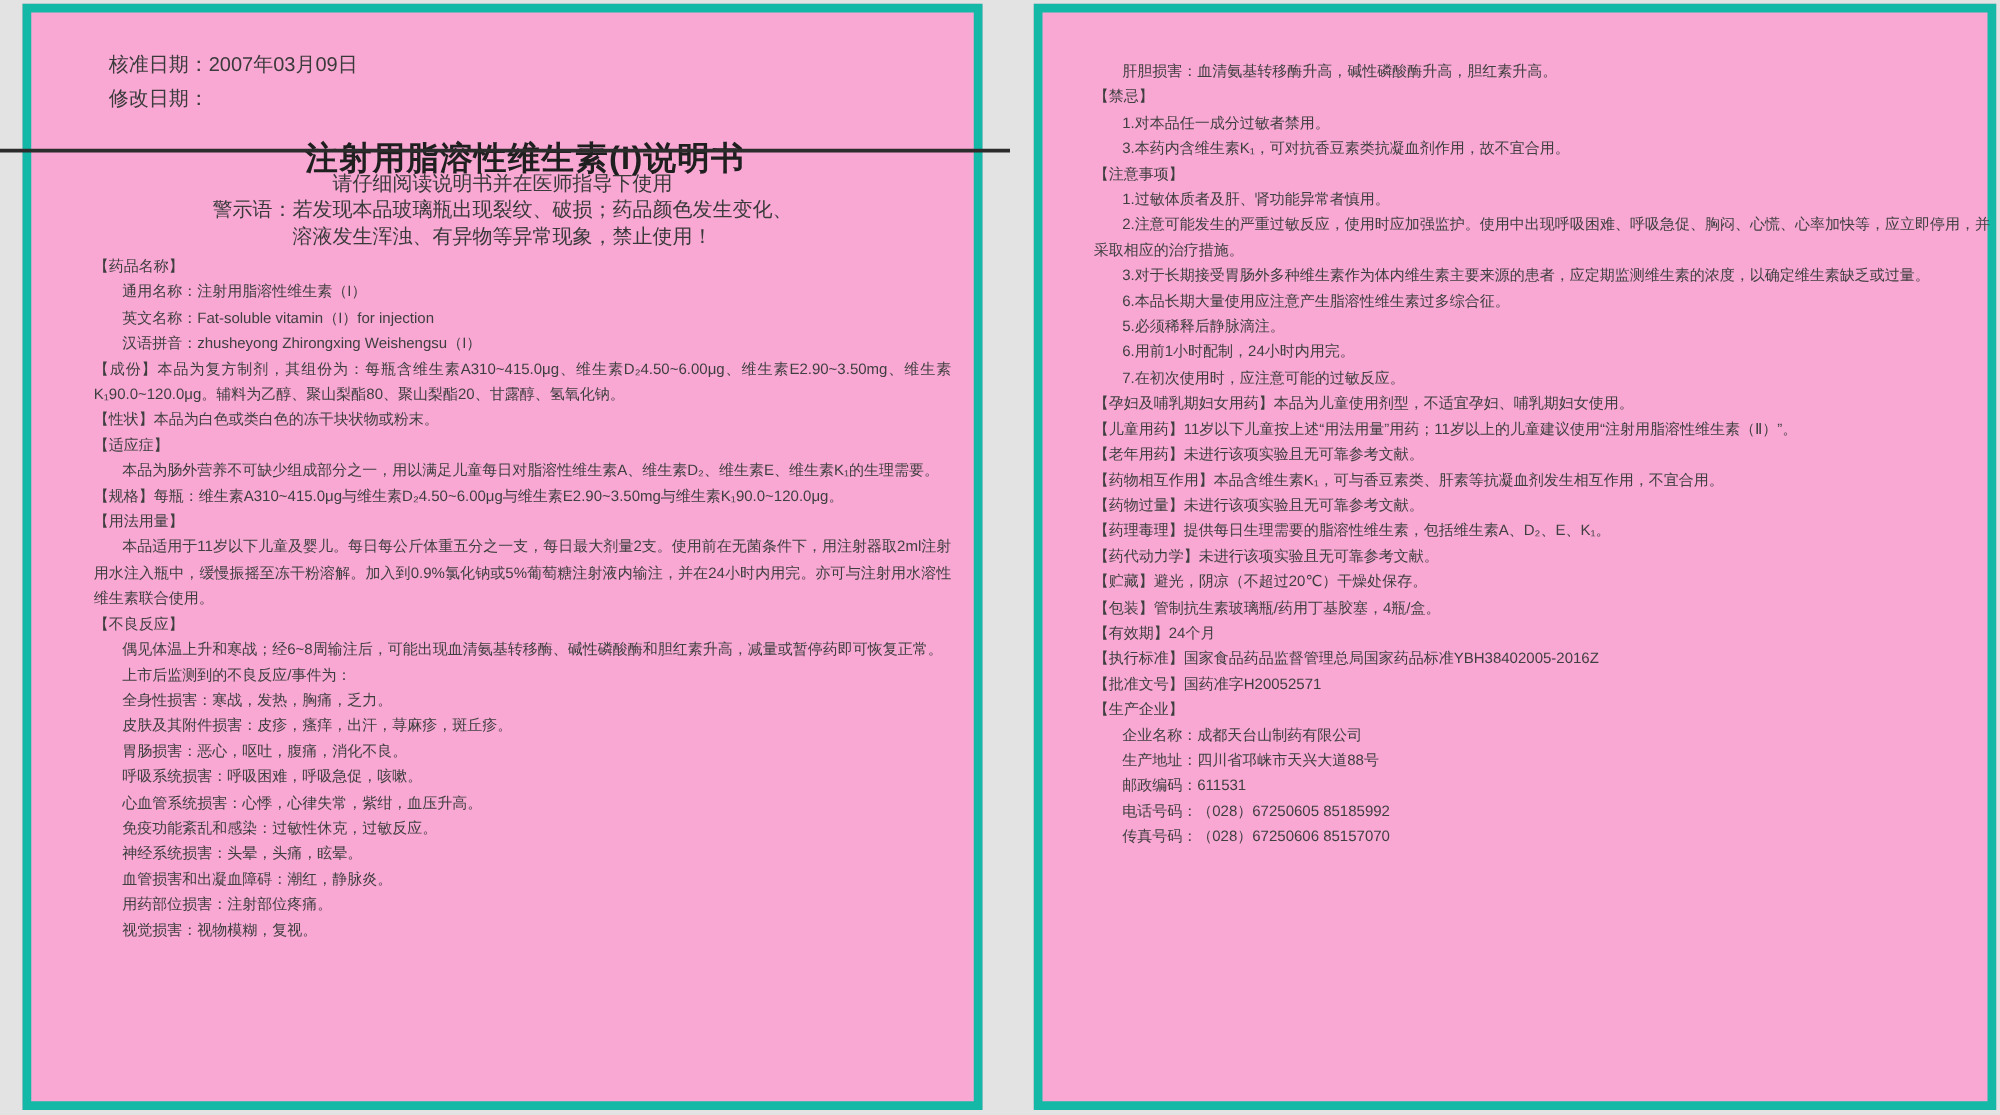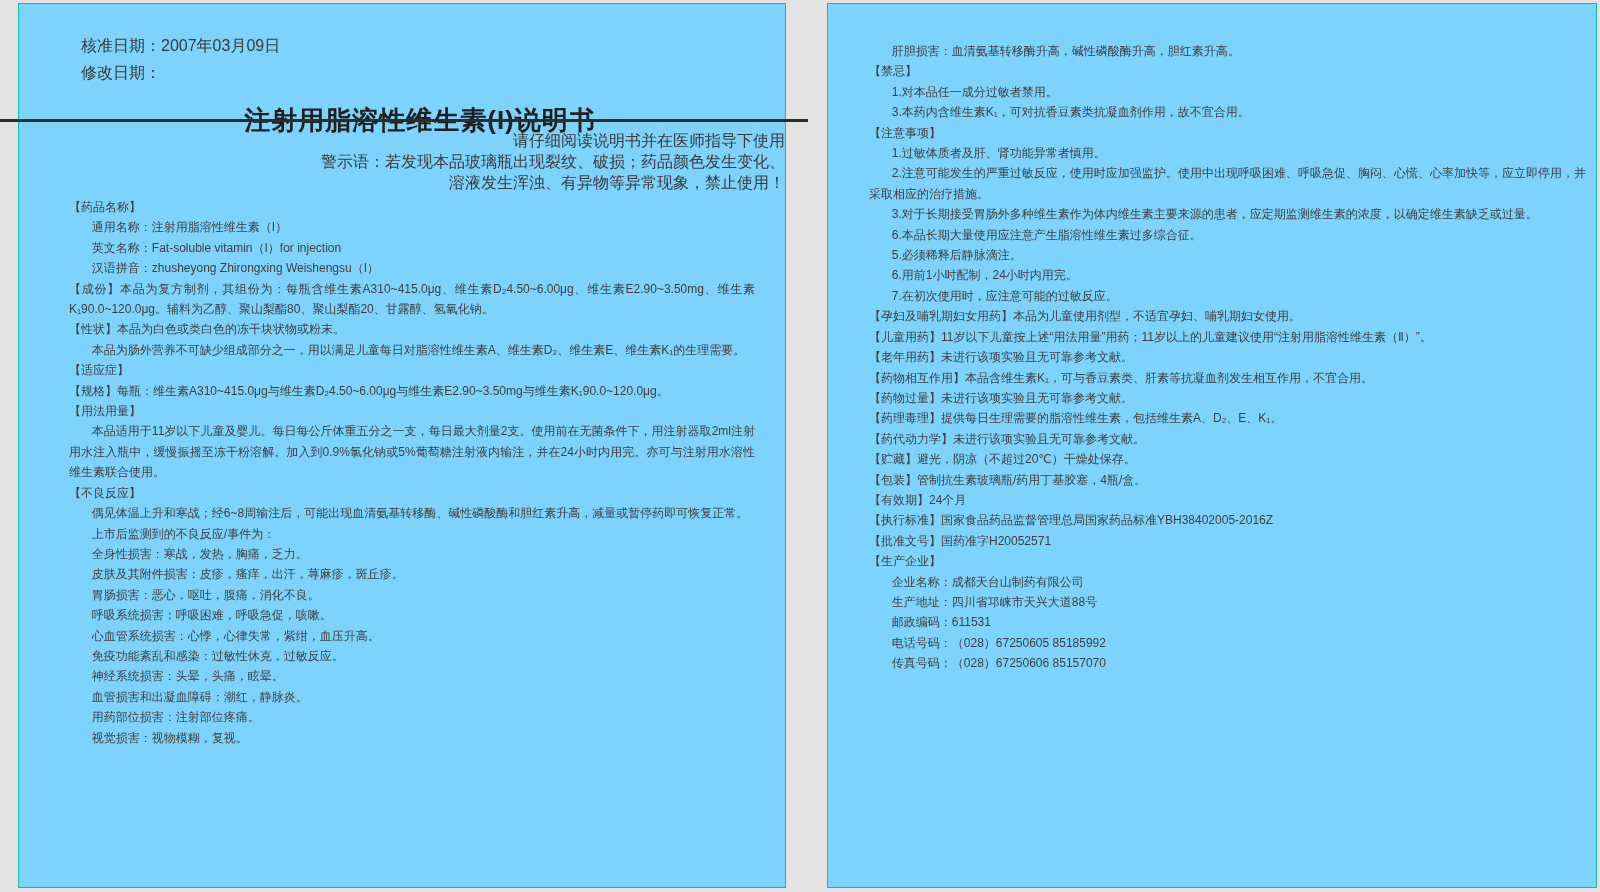--- a/index.html
+++ b/index.html
@@ -7,22 +7,22 @@
   body {
     width: 1600px; height: 892px;
     position: relative;
     background: #e3e3e3;
     overflow: hidden;
     font-family: "Liberation Sans", "DejaVu Sans", sans-serif;
     color: #3f3f3f;
   }
   .page {
     position: absolute;
-    background: #7dd3fc;
-    border: 1px solid #14b8a6;
+    background: #f9a8d4;
+    border: 7px solid #14b8a6;
     box-sizing: border-box;
   }
   #left-page  { left: 18px;  top: 3px; width: 768px; height: 885px; }
   #right-page { left: 827px; top: 3px; width: 770px; height: 885px; }
 
   #title-rule {
     position: absolute;
     left: 0; top: 119px;
     width: 808px; height: 3px;
     background: #2c2c2c;
@@ -47,21 +47,21 @@
     text-align: center;
     font-size: 26px;
     font-weight: 700;
     letter-spacing: 1px;
     color: #1f1f1f;
     white-space: nowrap;
   }
   .center-line {
     position: absolute;
     left: 0; width: 100%;
-    text-align: right;
+    text-align: center;
     font-size: 16px;
     color: #3a3a3a;
     white-space: nowrap;
   }
   #notice { top: 127px; }
   #warn1  { top: 148px; }
   #warn2  { top: 169px; }
 
   .body {
     position: absolute;
@@ -90,22 +90,22 @@
   <div class="center-line" id="warn1">警示语：若发现本品玻璃瓶出现裂纹、破损；药品颜色发生变化、</div>
   <div class="center-line" id="warn2">溶液发生浑浊、有异物等异常现象，禁止使用！</div>
   <div class="body" id="left-body">
 
   <p class="para flush">【药品名称】</p>
       <p class="para indent">通用名称：注射用脂溶性维生素（I）</p>
       <p class="para indent">英文名称：Fat-soluble vitamin（I）for injection</p>
       <p class="para indent">汉语拼音：zhusheyong Zhirongxing Weishengsu（I）</p>
       <p class="para flush">【成份】本品为复方制剂，其组份为：每瓶含维生素A310~415.0μg、维生素D₂4.50~6.00μg、维生素E2.90~3.50mg、维生素K₁90.0~120.0μg。辅料为乙醇、聚山梨酯80、聚山梨酯20、甘露醇、氢氧化钠。</p>
       <p class="para flush">【性状】本品为白色或类白色的冻干块状物或粉末。</p>
+      <p class="para flush">【适应症】</p>
       <p class="para indent">本品为肠外营养不可缺少组成部分之一，用以满足儿童每日对脂溶性维生素A、维生素D₂、维生素E、维生素K₁的生理需要。</p>
-      <p class="para flush">【适应症】</p>
       <p class="para flush">【规格】每瓶：维生素A310~415.0μg与维生素D₂4.50~6.00μg与维生素E2.90~3.50mg与维生素K₁90.0~120.0μg。</p>
       <p class="para flush">【用法用量】</p>
       <p class="para indent">本品适用于11岁以下儿童及婴儿。每日每公斤体重五分之一支，每日最大剂量2支。使用前在无菌条件下，用注射器取2ml注射用水注入瓶中，缓慢振摇至冻干粉溶解。加入到0.9%氯化钠或5%葡萄糖注射液内输注，并在24小时内用完。亦可与注射用水溶性维生素联合使用。</p>
       <p class="para flush">【不良反应】</p>
       <p class="para indent">偶见体温上升和寒战；经6~8周输注后，可能出现血清氨基转移酶、碱性磷酸酶和胆红素升高，减量或暂停药即可恢复正常。</p>
       <p class="para indent">上市后监测到的不良反应/事件为：</p>
       <p class="para indent">全身性损害：寒战，发热，胸痛，乏力。</p>
       <p class="para indent">皮肤及其附件损害：皮疹，瘙痒，出汗，荨麻疹，斑丘疹。</p>
       <p class="para indent">胃肠损害：恶心，呕吐，腹痛，消化不良。</p>
       <p class="para indent">呼吸系统损害：呼吸困难，呼吸急促，咳嗽。</p>

